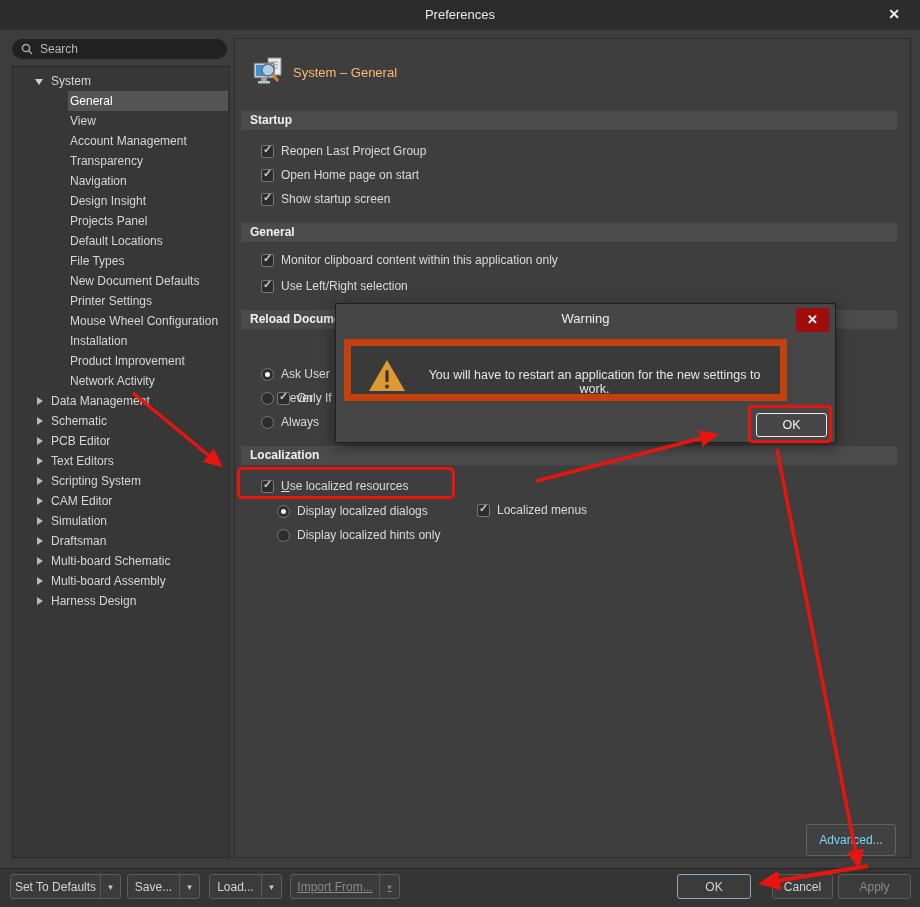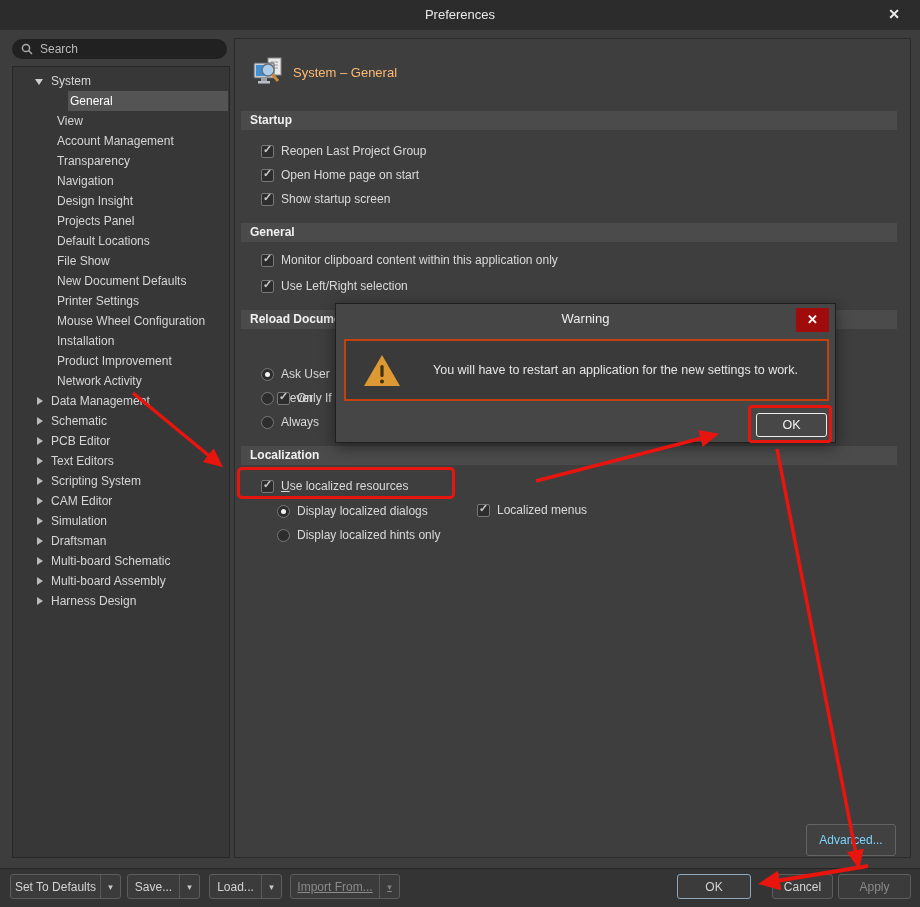--- a/index.html
+++ b/index.html
@@ -14,21 +14,21 @@
   
   .searchbox { position:absolute; left:12px; top:39px; width:215px; height:20px; background:#212121; border-radius:10px; display:flex; align-items:center; padding-left:9px; }
   .searchbox svg { margin-right:7px; }
   .searchbox .ph { color:#b9b9b9; font-size:12px; }
 
   .treepanel { position:absolute; left:12px; top:66px; width:218px; height:792px; background:#373737; border:1px solid #272727; padding-top:4px; overflow:hidden; }
   .trow { position:relative; height:20px; line-height:20px; font-size:12px; color:#d6d6d6; cursor:default; }
   .trow .tri-down { position:absolute; left:22px; top:8px; width:0; height:0; border-left:4px solid transparent; border-right:4px solid transparent; border-top:6px solid #cfcfcf; }
   .trow .tri-right { position:absolute; left:24px; top:6px; width:0; height:0; border-top:4px solid transparent; border-bottom:4px solid transparent; border-left:6px solid #bababa; }
   .trow .lbl0 { margin-left:38px; }
-  .trow .lbl1 { display:block; margin-left:44px; }
+  .trow .lbl1 { display:block; margin-left:57px; }
   .trow.sel .lbl1 { background:#545454; color:#ffffff; margin-left:55px; padding-left:2px; margin-right:1px; }
 
   
   .mainpanel { position:absolute; left:234px; top:38px; width:677px; height:820px; background:#3e3e3e; border:1px solid #2a2a2a; }
   .pagehead-icon { position:absolute; left:16px; top:16px; }
   .pagehead-title { position:absolute; left:58px; top:26px; font-size:13px; color:#fdba74; }
 
   .band { position:absolute; left:6px; width:656px; height:19px; background:#4b4b4b; color:#f0f0f0; font-size:12px; font-weight:bold; line-height:19px; padding-left:9px; }
   .b-startup { top:72px; } .b-general { top:184px; } .b-reload { top:271px; } .b-local { top:407px; }
 
@@ -39,21 +39,21 @@
   .rb { width:13px; height:13px; background:#2d2d2d; border:1px solid #787878; border-radius:50%; position:relative; flex:0 0 13px; }
   .rb.on::after { content:""; position:absolute; left:3px; top:3px; width:5px; height:5px; border-radius:50%; background:#f2f2f2; }
   .u-underline { text-decoration:underline; }
 
   .advanced-btn { position:absolute; left:571px; top:785px; width:90px; height:32px; background:#414141; border:1px solid #636363; border-radius:3px; color:#7dd3fc; font-size:12px; }
 
   
   .dialog { position:absolute; left:335px; top:303px; width:501px; height:140px; background:#464646; border:1px solid #1f1f1f; box-shadow:0 4px 14px rgba(0,0,0,0.45); z-index:10; }
   .dialog .dtitle { position:absolute; left:0; right:0; top:7px; text-align:center; color:#ededed; font-size:13px; }
   .dialog .dclose { position:absolute; left:460px; top:4px; width:33px; height:24px; background:#a00c0c; color:#ffffff; font-size:13px; font-weight:bold; text-align:center; line-height:24px; cursor:pointer; }
-  .dialog .msgbox { position:absolute; left:8px; top:35px; width:485px; height:62px; background:#3a3a3a; border:2px solid #c2410c; }
+  .dialog .msgbox { position:absolute; left:8px; top:35px; width:443px; height:62px; background:#3a3a3a; border:7px solid #c2410c; }
   .dialog .msgbox svg { position:absolute; left:16px; top:12px; }
   .dialog .msgtext { position:absolute; left:68px; right:10px; top:22px; color:#e6e6e6; font-size:12.5px; text-align:center; }
   .dialog .okbtn { position:absolute; left:420px; top:109px; width:71px; height:24px; background:#474747; border:1px solid #ededed; border-radius:3px; color:#f2f2f2; font-size:12.5px; }
 
   
   .footer { position:absolute; left:0; top:868px; width:920px; height:39px; background:#343434; border-top:1px solid #262626; }
   .fbtn { position:absolute; top:5px; height:25px; background:#3b3b3b; border:1px solid #5d5d5d; border-radius:3px; color:#d4d4d4; font-size:12px; }
   .splitbtn { display:flex; align-items:stretch; padding:0; }
   .splitbtn .lab { flex:1; display:flex; align-items:center; justify-content:center; }
   .splitbtn .dd { width:20px; border-left:1px solid #5a5a5a; display:flex; align-items:center; justify-content:center; color:#c9c9c9; font-size:9px; }
@@ -105,21 +105,21 @@
   <div class="trow">
       <span class="lbl1">Design Insight</span>
     </div>
   <div class="trow">
       <span class="lbl1">Projects Panel</span>
     </div>
   <div class="trow">
       <span class="lbl1">Default Locations</span>
     </div>
   <div class="trow">
-      <span class="lbl1">File Show</span>
+      <span class="lbl1">File Types</span>
     </div>
   <div class="trow">
       <span class="lbl1">New Document Defaults</span>
     </div>
   <div class="trow">
       <span class="lbl1">Printer Settings</span>
     </div>
   <div class="trow">
       <span class="lbl1">Mouse Wheel Configuration</span>
     </div>

